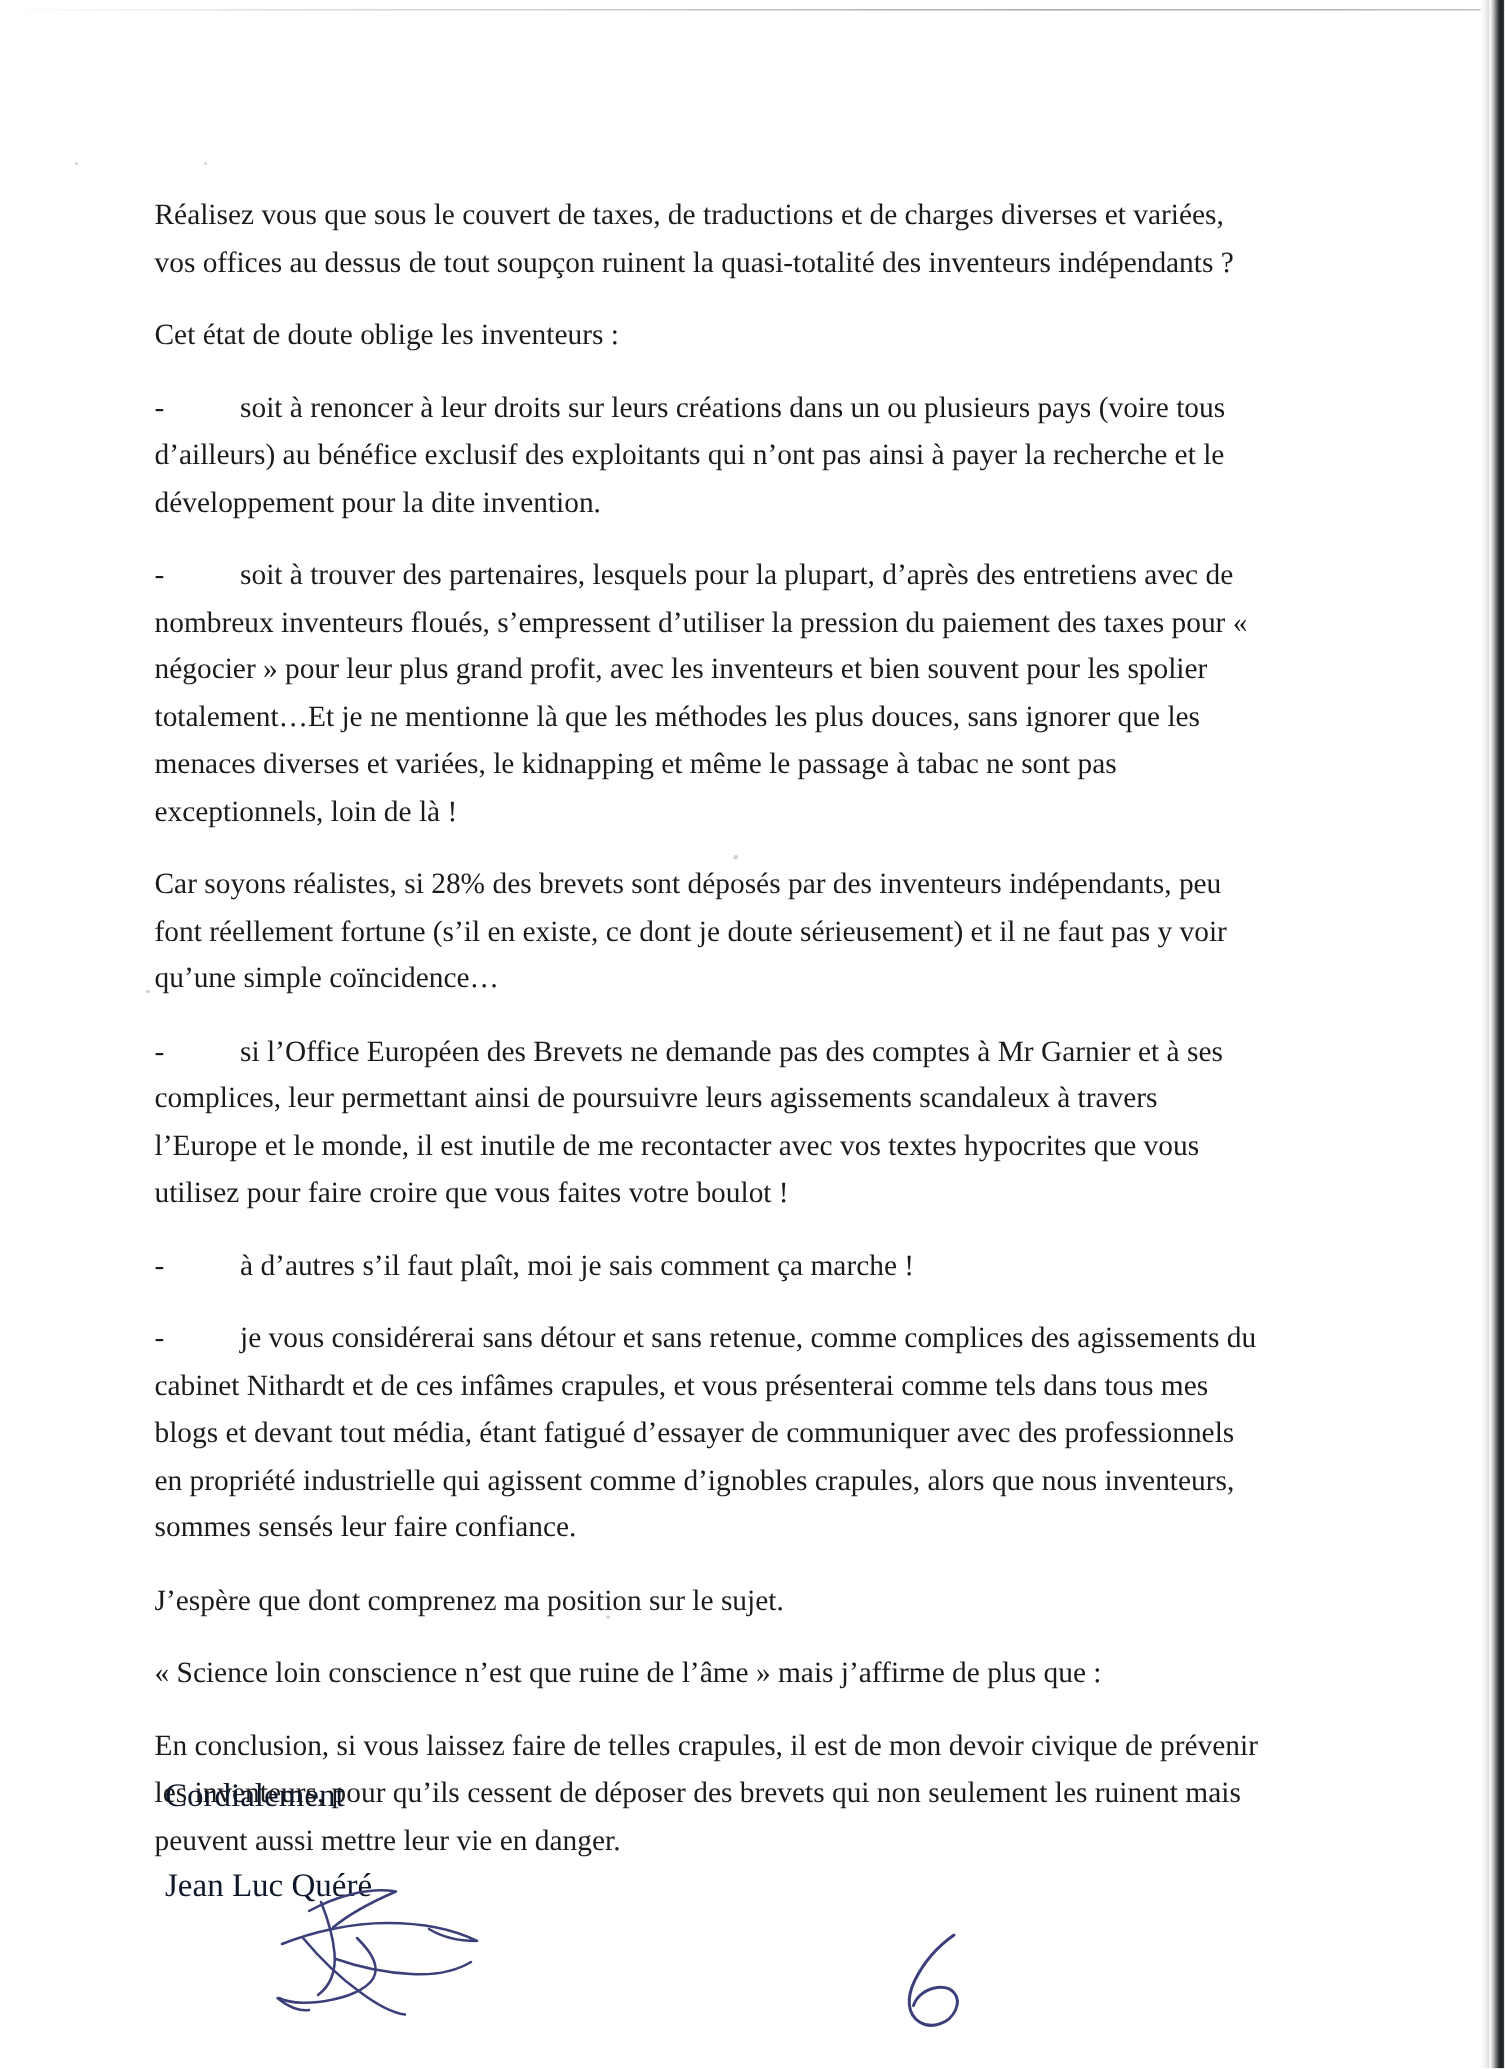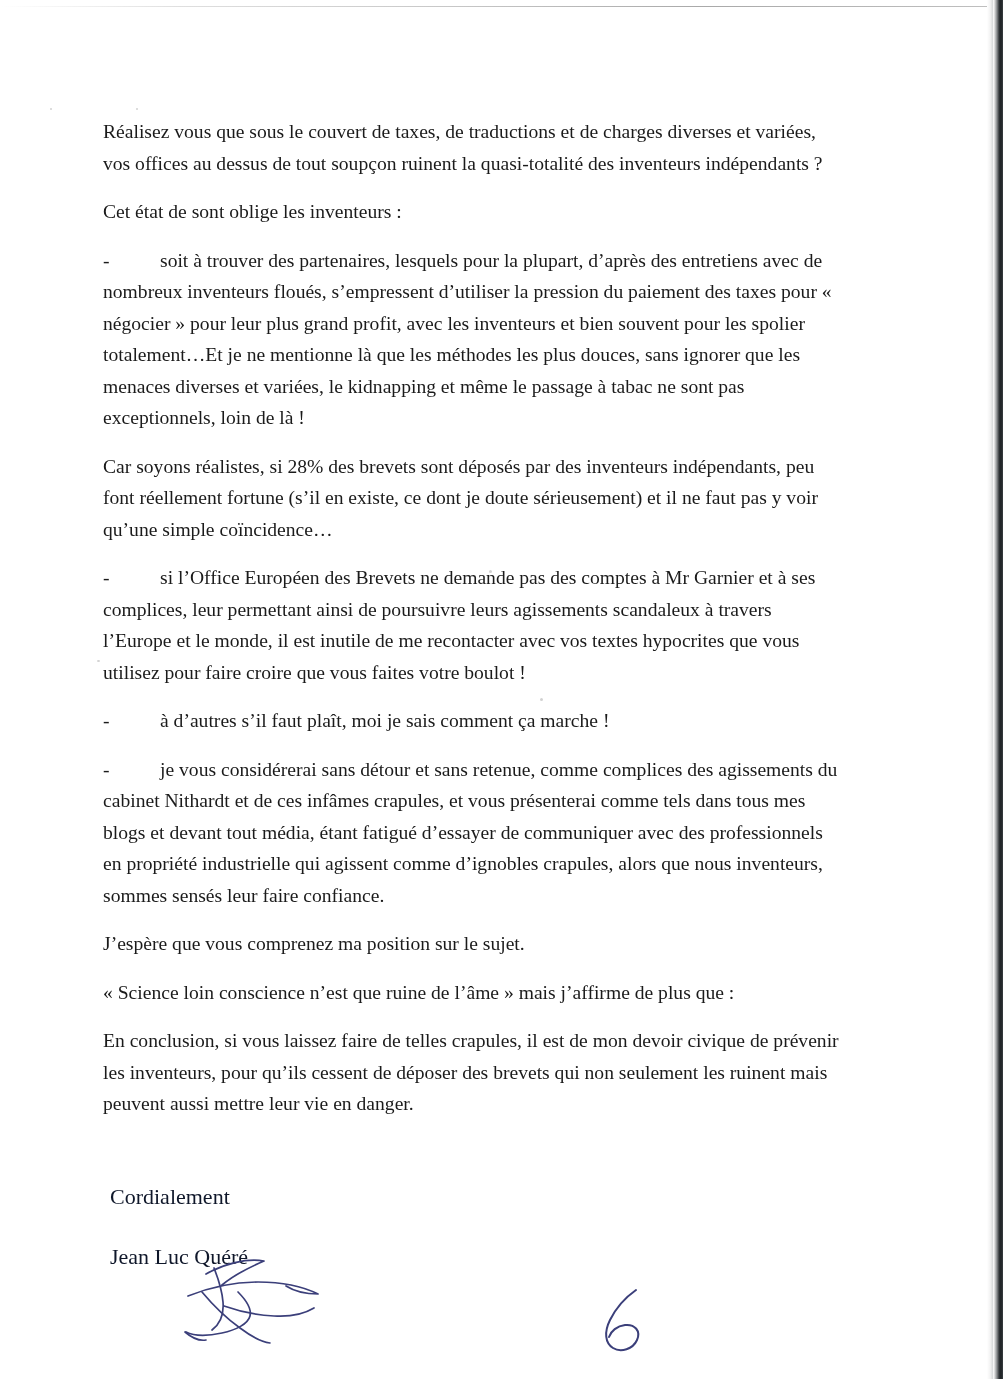--- a/index.html
+++ b/index.html
@@ -46,21 +46,21 @@
   .speck {
     position: absolute;
     background: #b9b9b9;
     border-radius: 50%;
     opacity: .65;
   }
 
   .body-text {
     position: absolute;
     left: 103px;
-    top: 116px;
+    top: 128px;
     width: 740px;
     color: #1b1b1b;
     font-size: 19.6px;
     line-height: 31.5px;
     text-align: left;
   }
   .para {
     margin: 0 0 17px 0;
     text-indent: 0;
   }
@@ -119,35 +119,36 @@
   <div class="speck" style="left:540px; top:698px; width:3px; height:3px;"></div>
   <div class="speck" style="left:97px; top:660px; width:3px; height:2px;"></div>
   <div class="speck" style="left:136px; top:108px; width:2px; height:2px;"></div>
   <div class="speck" style="left:50px; top:108px; width:2px; height:2px;"></div>
   <div class="speck" style="left:404px; top:1077px; width:3px; height:2px;"></div>
 
   <div class="body-text">
 
     <p class="para">Réalisez vous que sous le couvert de taxes, de traductions et de charges diverses et variées, vos offices au dessus de tout soupçon ruinent la quasi-totalité des inventeurs indépendants ?</p>
 
-    <p class="para">Cet état de sont oblige les inventeurs :</p>
+    <p class="para">Cet état de doute oblige les inventeurs :</p>
 
+    <p class="bullet"><span class="dash">-</span><span class="btext">soit à renoncer à leur droits sur leurs créations dans un ou plusieurs pays (voire tous d’ailleurs) au bénéfice exclusif des exploitants qui n’ont pas ainsi à payer la recherche et le développement pour la dite invention.</span></p>
 
     <p class="bullet"><span class="dash">-</span><span class="btext">soit à trouver des partenaires, lesquels pour la plupart, d’après des entretiens avec de nombreux inventeurs floués, s’empressent d’utiliser la pression du paiement des taxes pour « négocier » pour leur plus grand profit, avec les inventeurs et bien souvent pour  les spolier totalement…Et je ne mentionne là que les méthodes les plus douces, sans ignorer que les menaces diverses et variées, le kidnapping et même le passage à tabac ne sont pas exceptionnels, loin de là !</span></p>
 
     <p class="para">Car soyons réalistes, si 28% des brevets sont déposés par des inventeurs indépendants, peu font réellement fortune (s’il en existe, ce dont je doute sérieusement) et il ne faut pas y voir qu’une simple coïncidence…</p>
 
 
     <p class="bullet"><span class="dash">-</span><span class="btext">si l’Office Européen des Brevets ne demande pas des comptes à Mr Garnier et à ses complices, leur permettant ainsi de poursuivre leurs agissements scandaleux à travers l’Europe et le monde, il est inutile de me recontacter avec vos textes hypocrites que vous utilisez pour faire croire que vous faites votre boulot !</span></p>
 
     <p class="bullet"><span class="dash">-</span><span class="btext">à d’autres s’il faut plaît, moi je sais comment ça marche !</span></p>
 
     <p class="bullet"><span class="dash">-</span><span class="btext">je vous considérerai sans détour et sans  retenue, comme complices des agissements du cabinet Nithardt et de ces infâmes crapules, et vous présenterai comme tels dans tous mes blogs et devant tout média, étant fatigué d’essayer de communiquer avec des professionnels en propriété industrielle qui agissent comme d’ignobles crapules, alors que nous inventeurs, sommes sensés leur faire confiance.</span></p>
 
-    <p class="para">J’espère que vous comprenez ma position sur le sujet.</p>
+    <p class="para">J’espère que dont comprenez ma position sur le sujet.</p>
 
     <p class="para">« Science loin conscience n’est que ruine de l’âme » mais j’affirme de plus que :</p>
 
 
     <p class="para">En conclusion, si vous laissez faire de telles crapules, il est de mon devoir civique de prévenir les inventeurs, pour qu’ils cessent de déposer des brevets qui non seulement les ruinent mais peuvent aussi mettre leur vie en danger.</p>
 
   </div>
 
   <div class="closing-block">
     <p class="closing-line">Cordialement</p>

